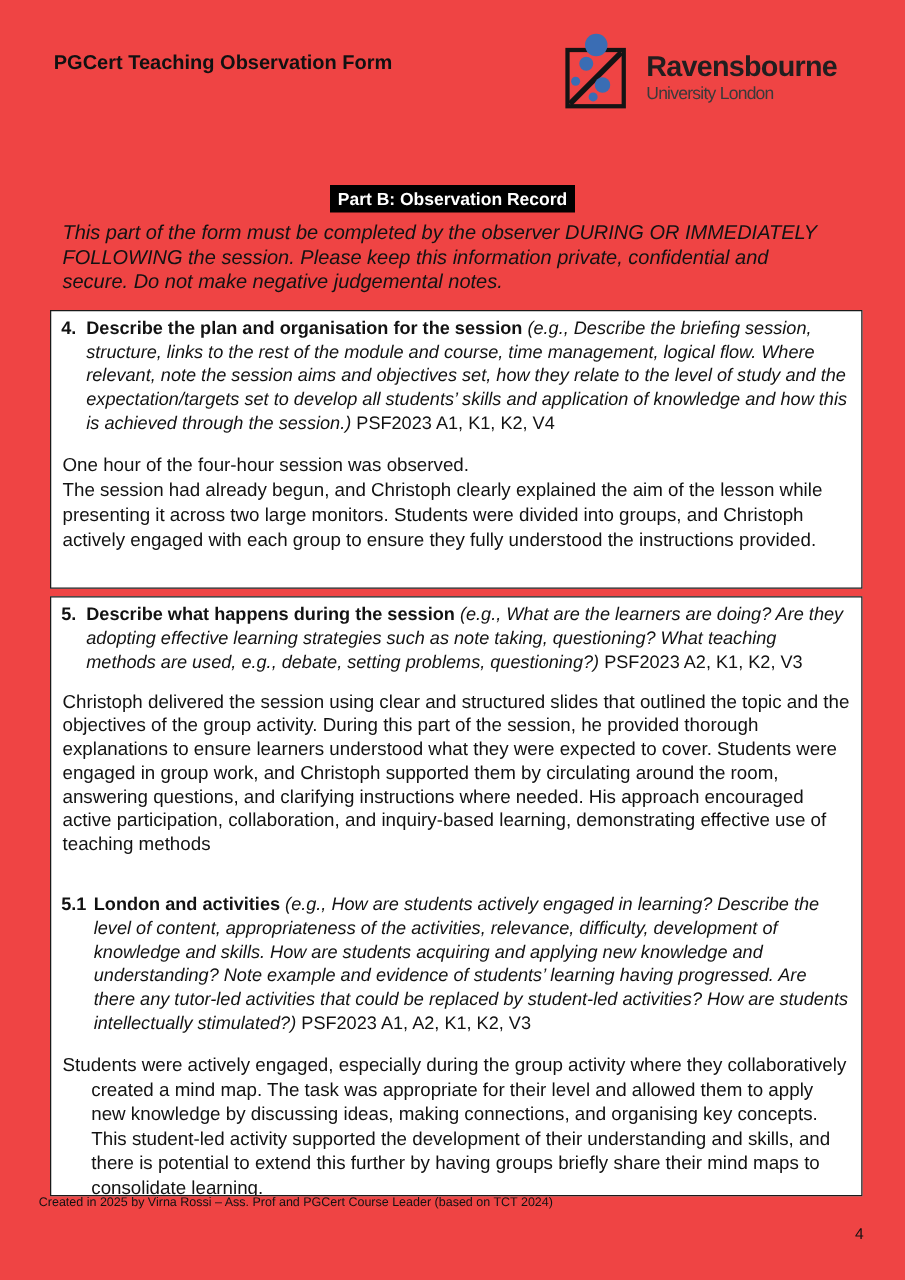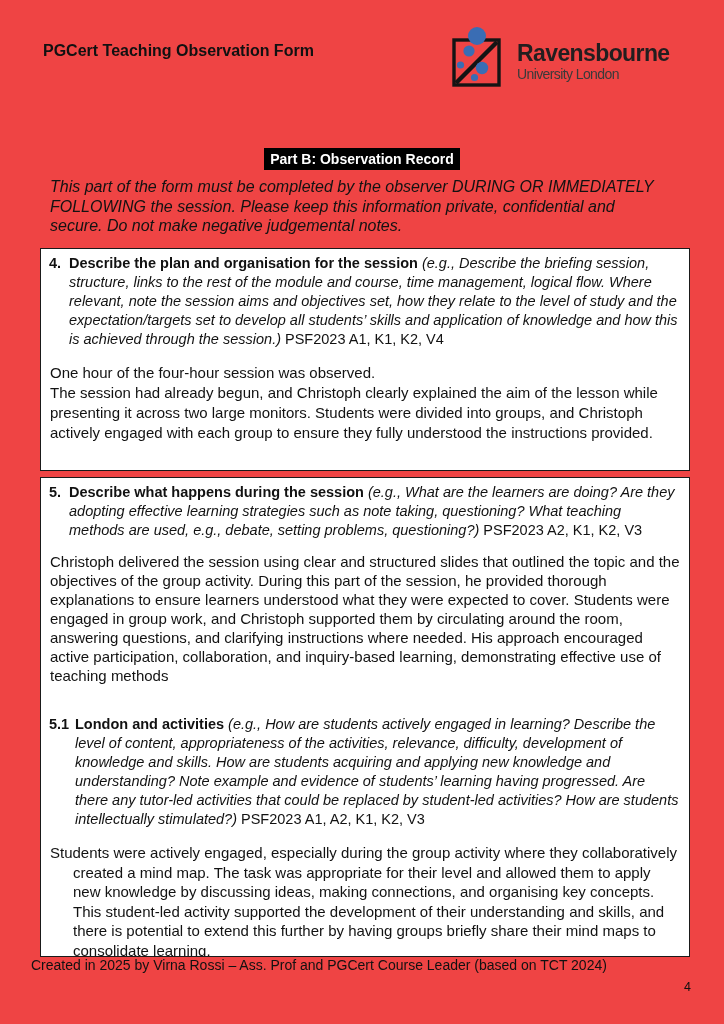--- a/index.html
+++ b/index.html
@@ -54,21 +54,21 @@
   .answer { font-size:15px; line-height:20px; padding-left:3px; margin-top:14px; }
   .answer p { margin:0; }
   .answer.mt12 { margin-top:12px; line-height:19px; }
   .answer.hang {
     line-height:19.5px;
     padding-left:26px; text-indent:-23px;
   }
   .q.mt12 { margin-top:30px; }
 
   
-  .footer-credit { position:absolute; top:957px; left:31px; font-size:14px; color:#111; }
+  .footer-credit { position:absolute; top:957px; left:31px; font-size:10px; color:#111; }
   .page-number  { position:absolute; top:980px; right:33px; font-size:12.5px; color:#111; }
 </style>
 </head>
 <body>
 
 <div class="page">
 
   <div class="doc-title">PGCert Teaching Observation Form</div>
 
   <div class="logo">

